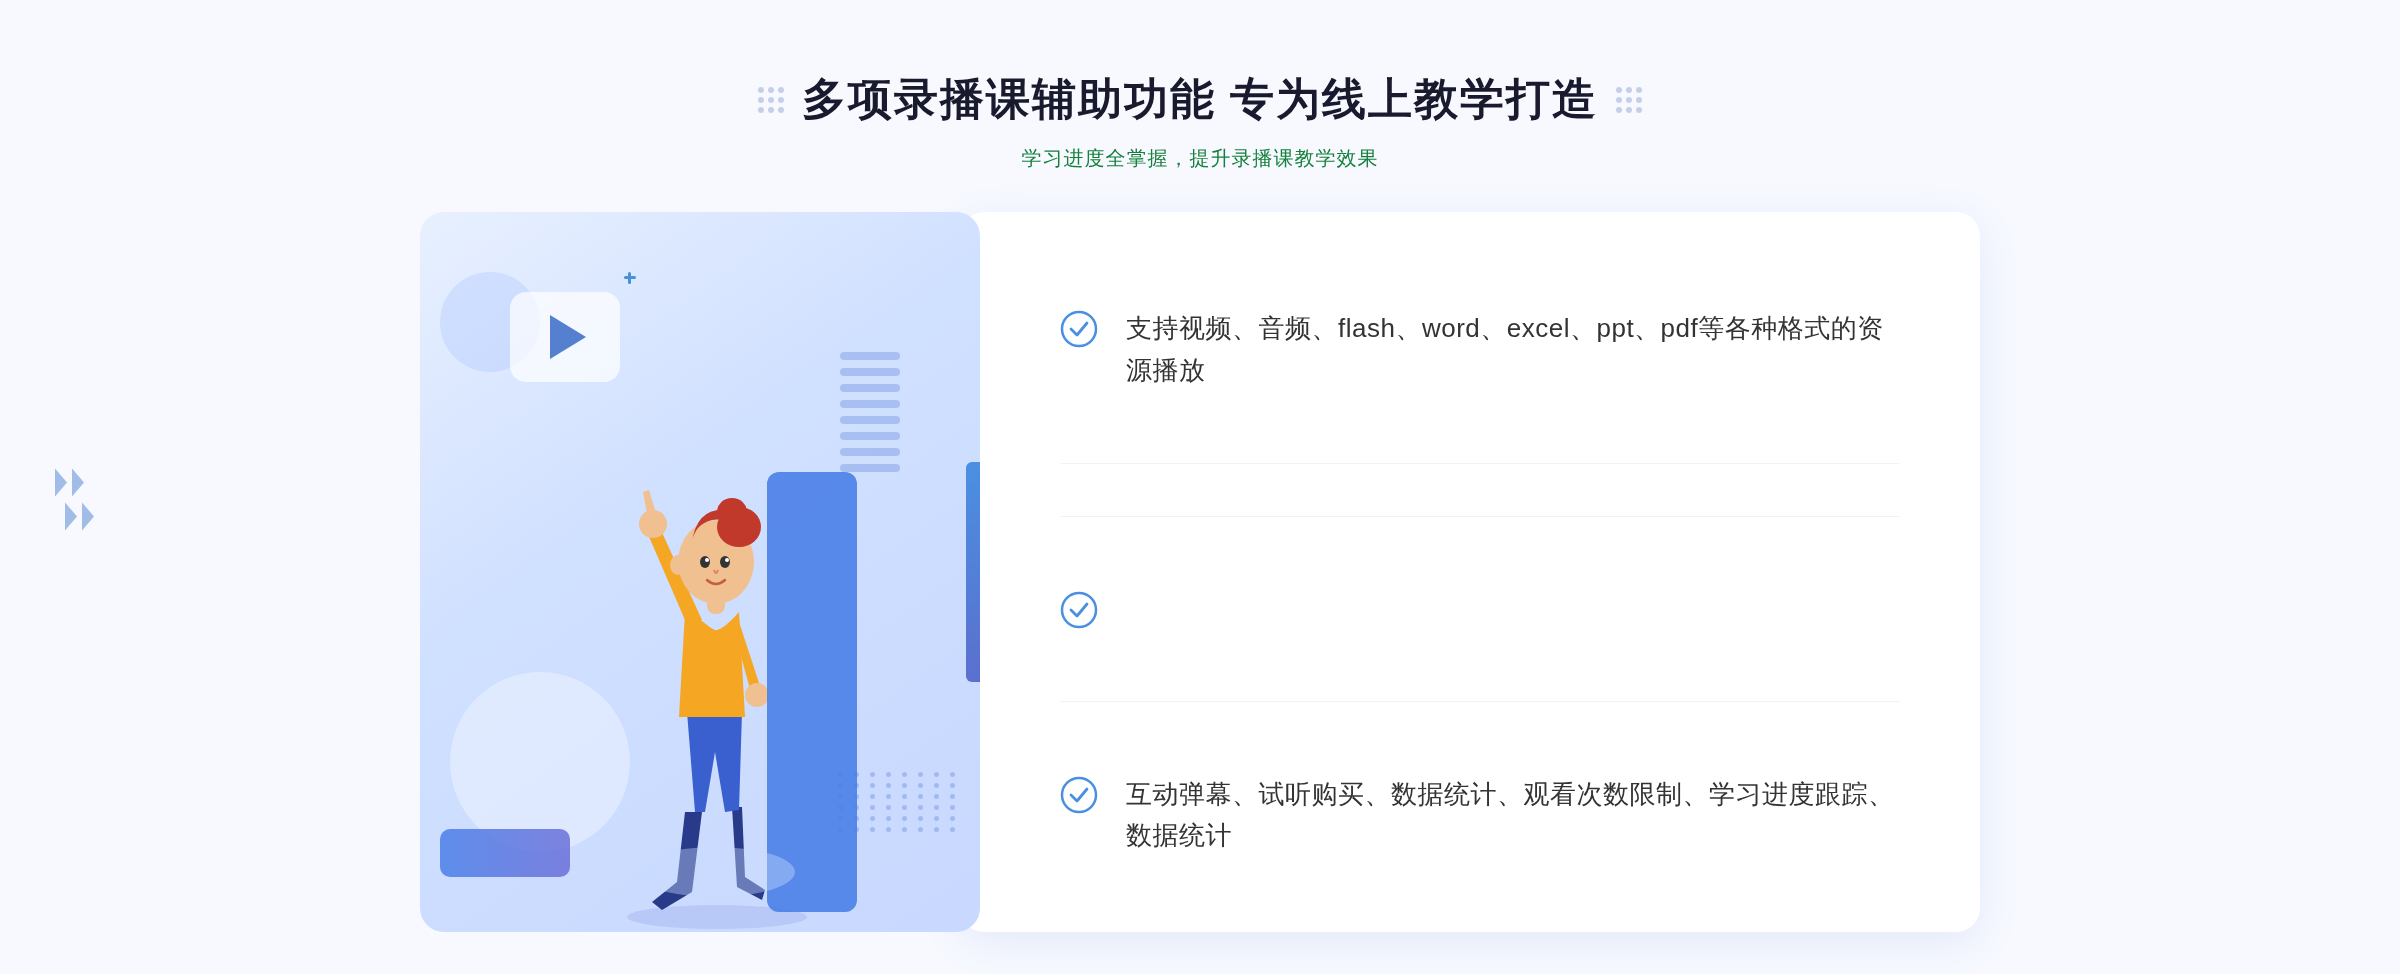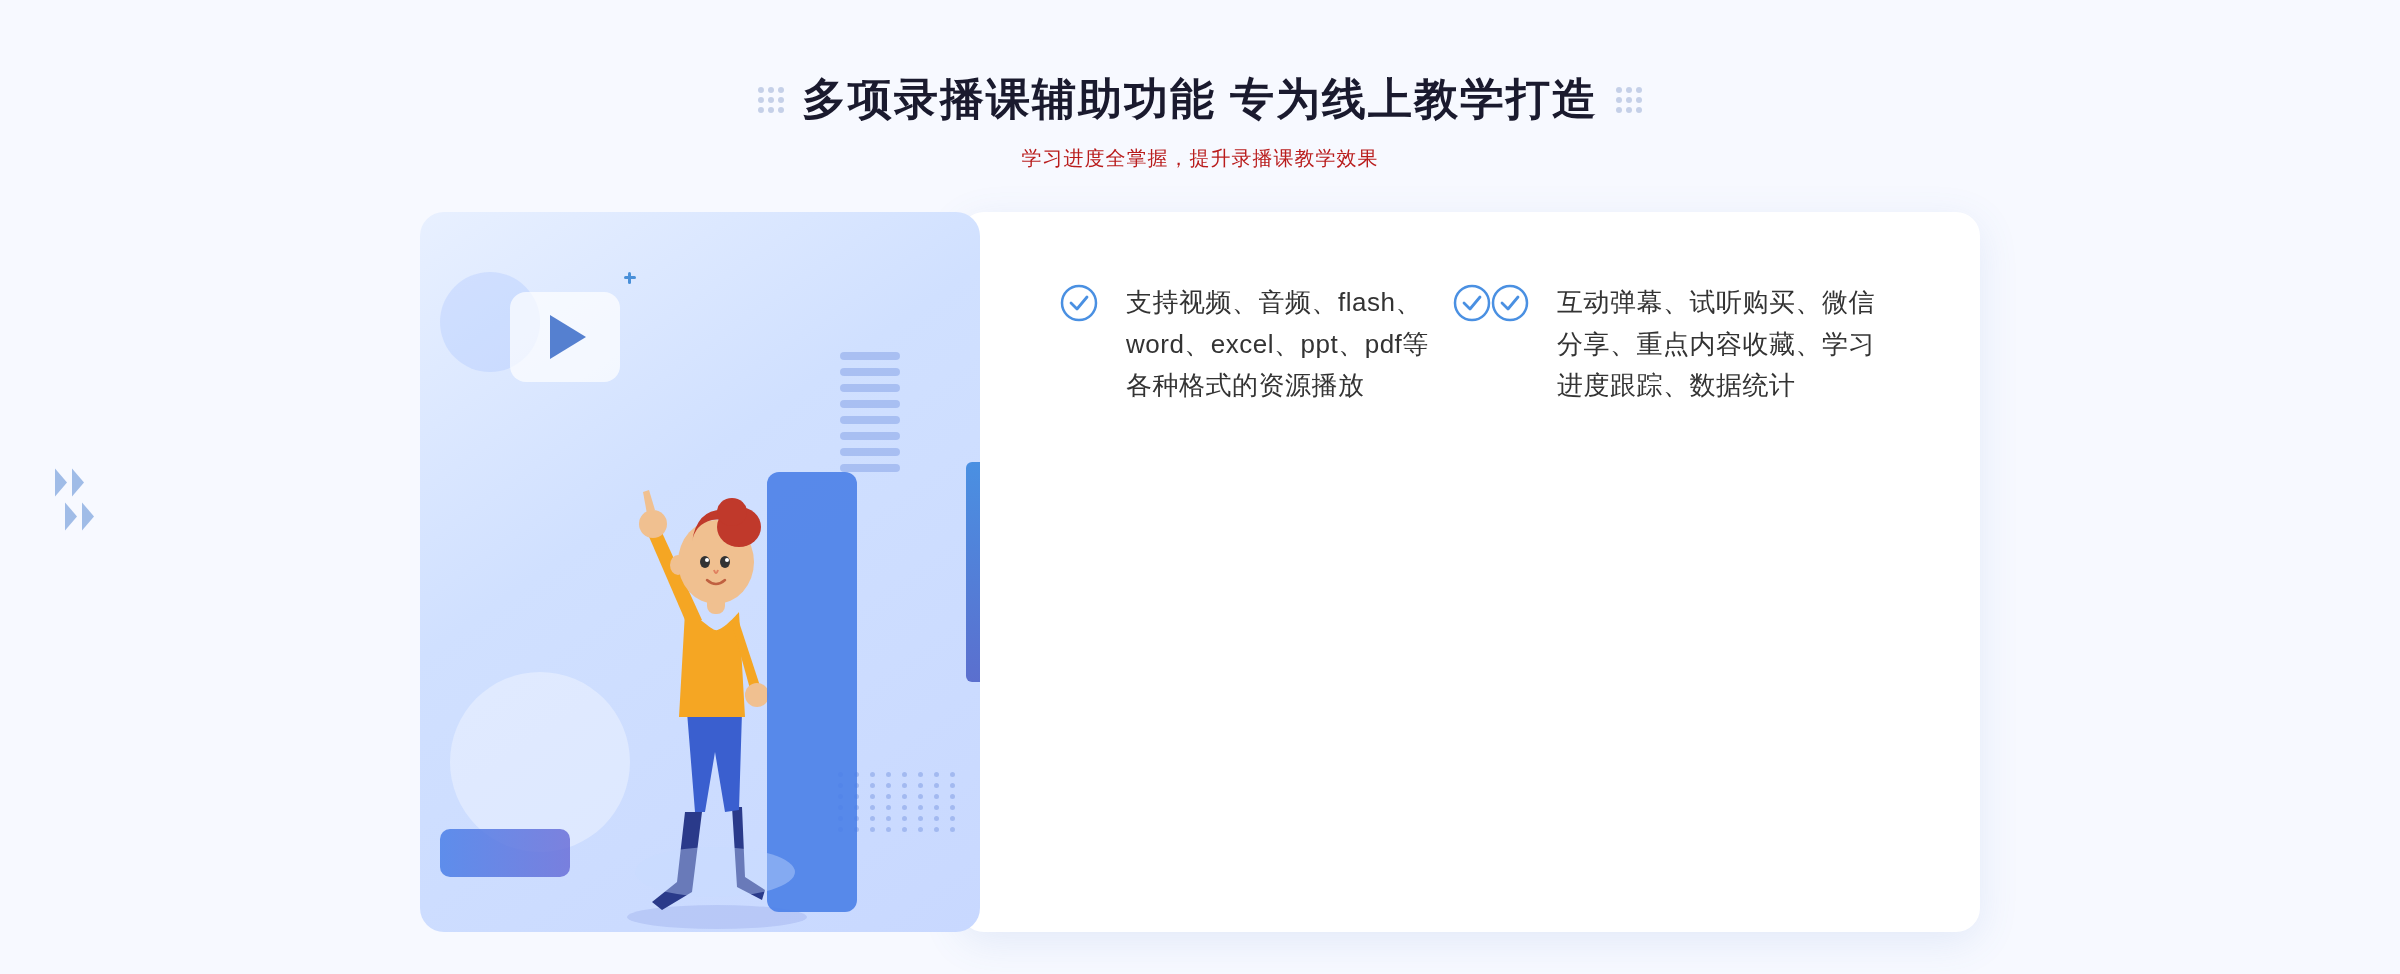--- a/index.html
+++ b/index.html
@@ -65,21 +65,21 @@
 
     .main-title {
       font-size: 44px;
       font-weight: 700;
       color: #1a1a2e;
       letter-spacing: 2px;
     }
 
     .sub-title {
       font-size: 20px;
-      color: #b91c1c;
+      color: #15803d;
       letter-spacing: 1px;
       font-weight: 400;
     }
 
     
     .content-area {
       position: relative;
       z-index: 1;
       width: 1560px;
       height: 720px;
@@ -222,21 +222,21 @@
     }
 
     
     .right-panel {
       flex: 1;
       background: #ffffff;
       border-radius: 24px;
       margin-left: -20px;
       padding: 50px 80px 29px 100px;
       display: flex;
-      flex-direction: row;
+      flex-direction: column;
       justify-content: space-around;
       box-shadow: 0 10px 40px rgba(80,120,200,0.12);
     }
 
     .feature-item {
       display: flex;
       align-items: flex-start;
       gap: 28px;
       padding: 20px 0;
     }
@@ -500,19 +500,19 @@
 
       <div class="divider"></div>
 
       <div class="feature-item">
         <div class="check-icon">
           <svg viewBox="0 0 38 38" xmlns="http://www.w3.org/2000/svg">
             <circle cx="19" cy="19" r="17" fill="none" stroke="#4a90e2" stroke-width="2.5"></circle>
             <polyline points="11,19 17,25 27,13" fill="none" stroke="#4a90e2" stroke-width="2.8" stroke-linecap="round" stroke-linejoin="round"></polyline>
           </svg>
         </div>
-        <span class="feature-text">互动弹幕、试听购买、微信分享、重点内容收藏、学习进度跟踪、数据统计</span>
+        <span class="feature-text">互动弹幕、试听购买、数据统计、观看次数限制、学习进度跟踪、数据统计</span>
       </div>
 
     </div>
   </div>
 
 </div>
 
 </body></html>

